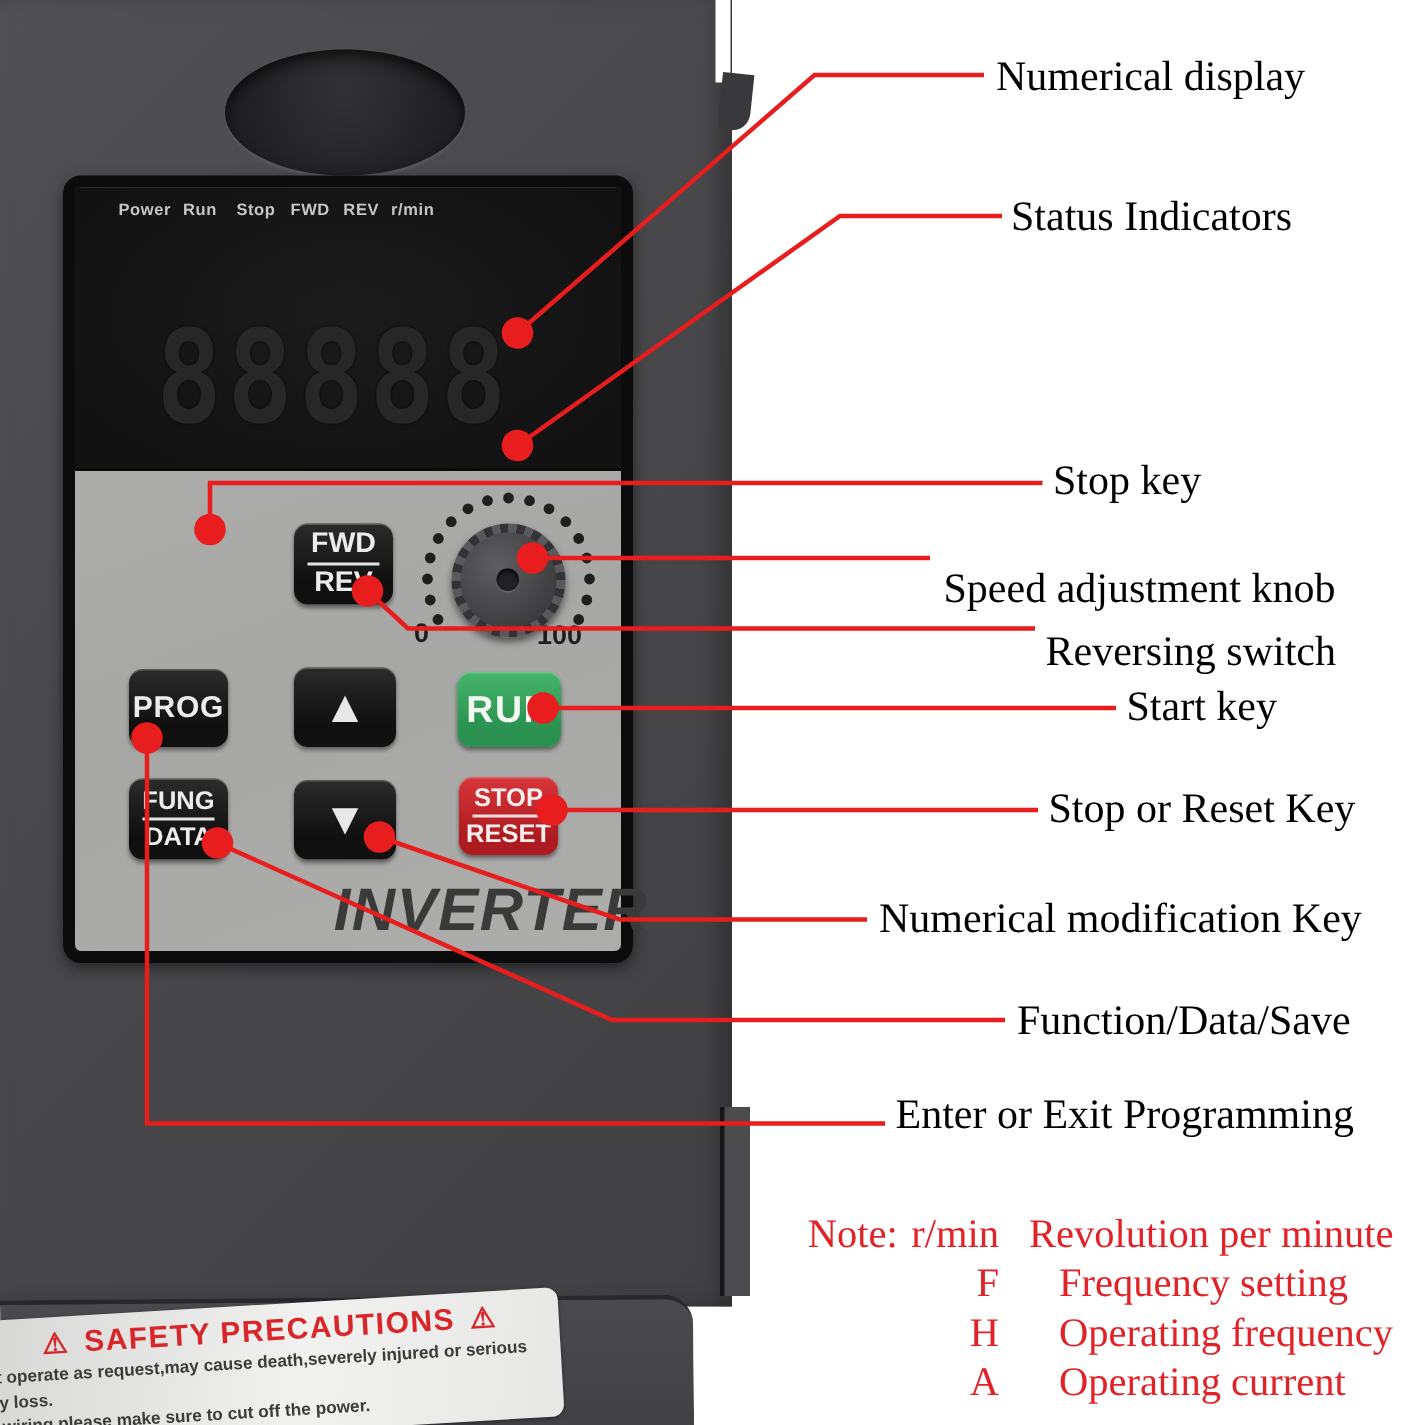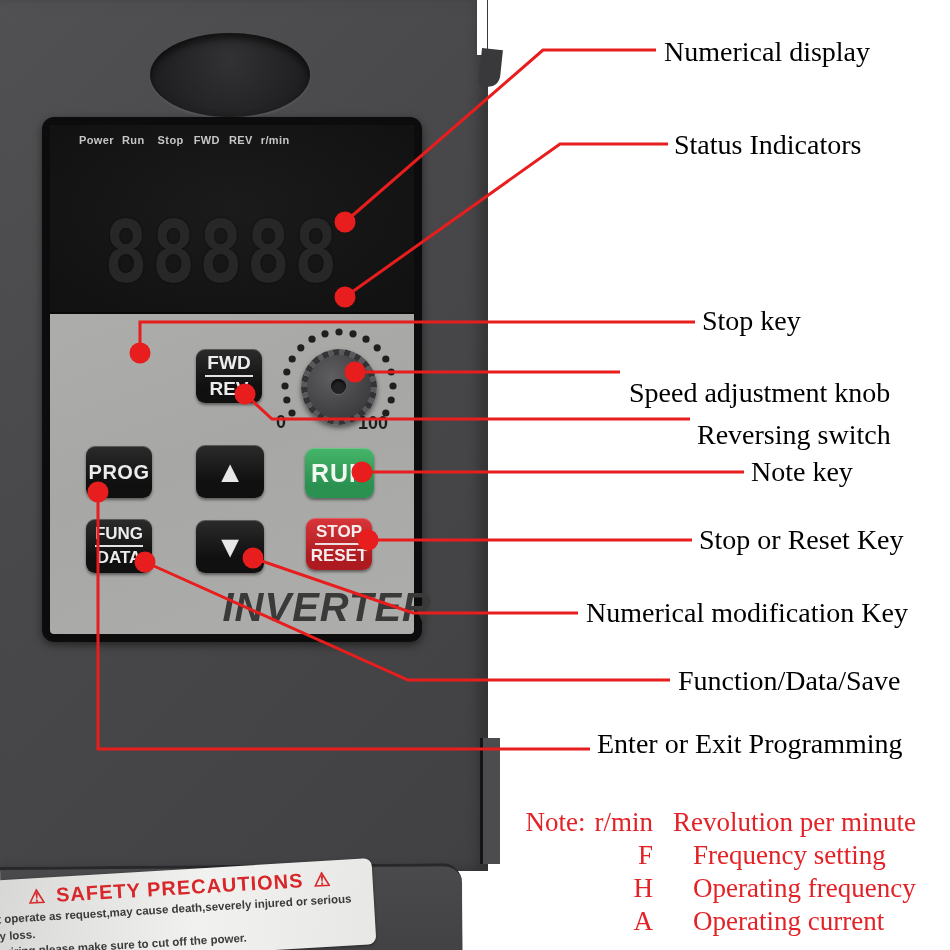--- a/index.html
+++ b/index.html
@@ -84,21 +84,21 @@
   .a5{left:697px;top:419px;margin-top:16px;} .a6{left:751px;top:472px;}
   .a7{left:699px;top:540px;} .a8{left:586px;top:613px;}
   .a9{left:678px;top:681px;} .a10{left:597px;top:744px;}
 
   .overlay{position:absolute;left:0;top:0;pointer-events:none;}
 
   
   .notes{position:absolute;left:500px;top:806px;width:430px;
     font-family:"Liberation Serif","DejaVu Serif",serif;font-size:27px;color:#e32227;}
   .note-row{display:flex;height:33px;align-items:baseline;line-height:33px;}
-  .nk{width:153px;text-align:right;white-space:nowrap;}
+  .nk{width:153px;text-align:right;white-space:nowrap;padding-left:13px;}
   .nk .prefix{margin-right:9px;}
   .nd{white-space:nowrap;}
   .pl20{padding-left:20px;} .pl40{padding-left:40px;}
 
   
   .safety{position:absolute;left:-14px;top:881px;width:386px;height:86px;
     transform:rotate(-3.4deg);transform-origin:left top;border-radius:8px;
     background:linear-gradient(100deg,#d6d6d4,#f1f1ef 55%,#e7e7e5);
     box-shadow:0 1px 3px rgba(0,0,0,.4);overflow:hidden;}
   .safety-head{margin-top:7px;display:flex;align-items:center;justify-content:center;gap:10px;
@@ -196,21 +196,21 @@
   <span class="dial-min">0</span>
   <span class="dial-max">100</span>
 
   <div class="brand">INVERTER</div>
 
   <div class="ann a1">Numerical display</div>
   <div class="ann a2">Status Indicators</div>
   <div class="ann a3">Stop key</div>
   <div class="ann a4">Speed adjustment knob</div>
   <div class="ann a5">Reversing switch</div>
-  <div class="ann a6">Note key</div>
+  <div class="ann a6">Start key</div>
   <div class="ann a7">Stop or Reset Key</div>
   <div class="ann a8">Numerical modification Key</div>
   <div class="ann a9">Function/Data/Save</div>
   <div class="ann a10">Enter or Exit Programming</div>
 
   <div class="notes">
     <div class="note-row">
       <div class="nk"><span class="prefix">Note:</span><span>r/min</span></div>
       <div class="nd pl20">Revolution per minute</div>
     </div>

